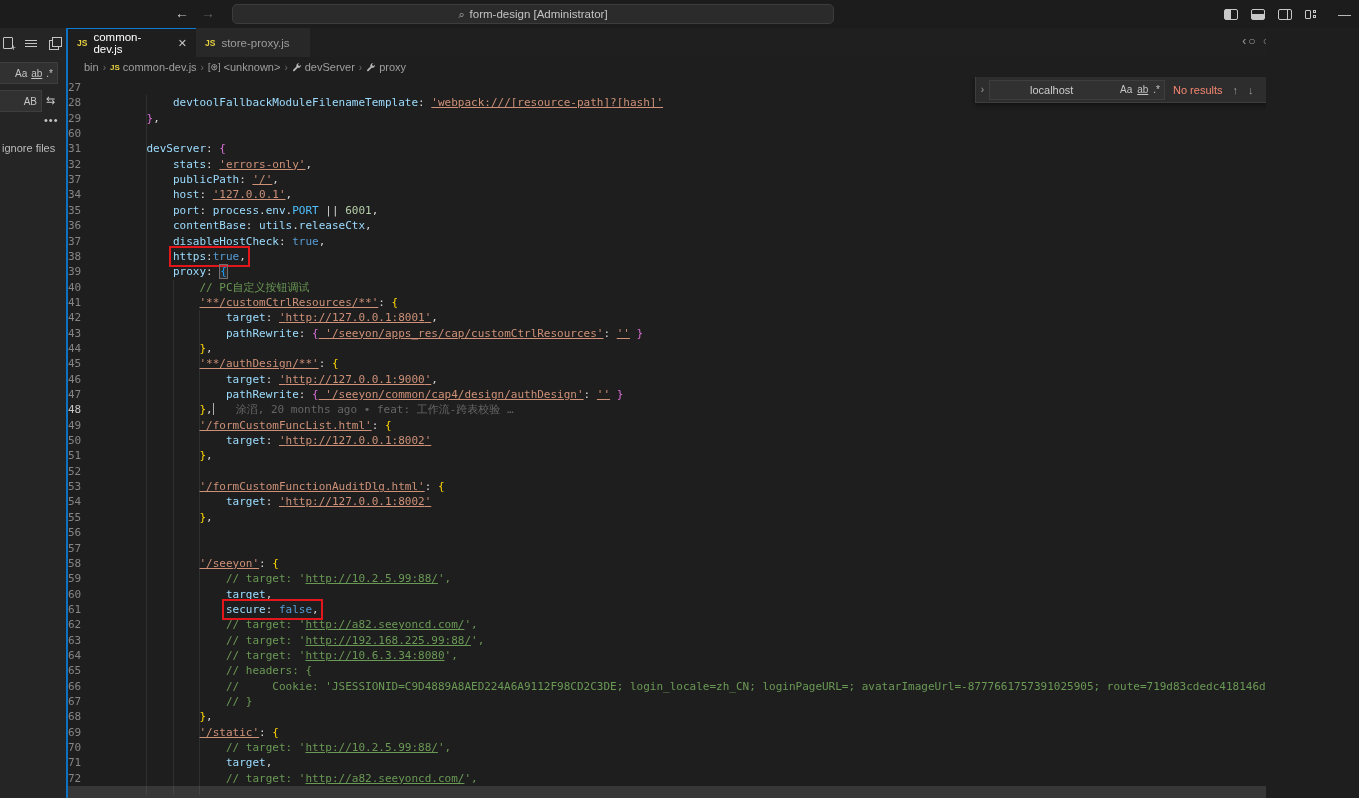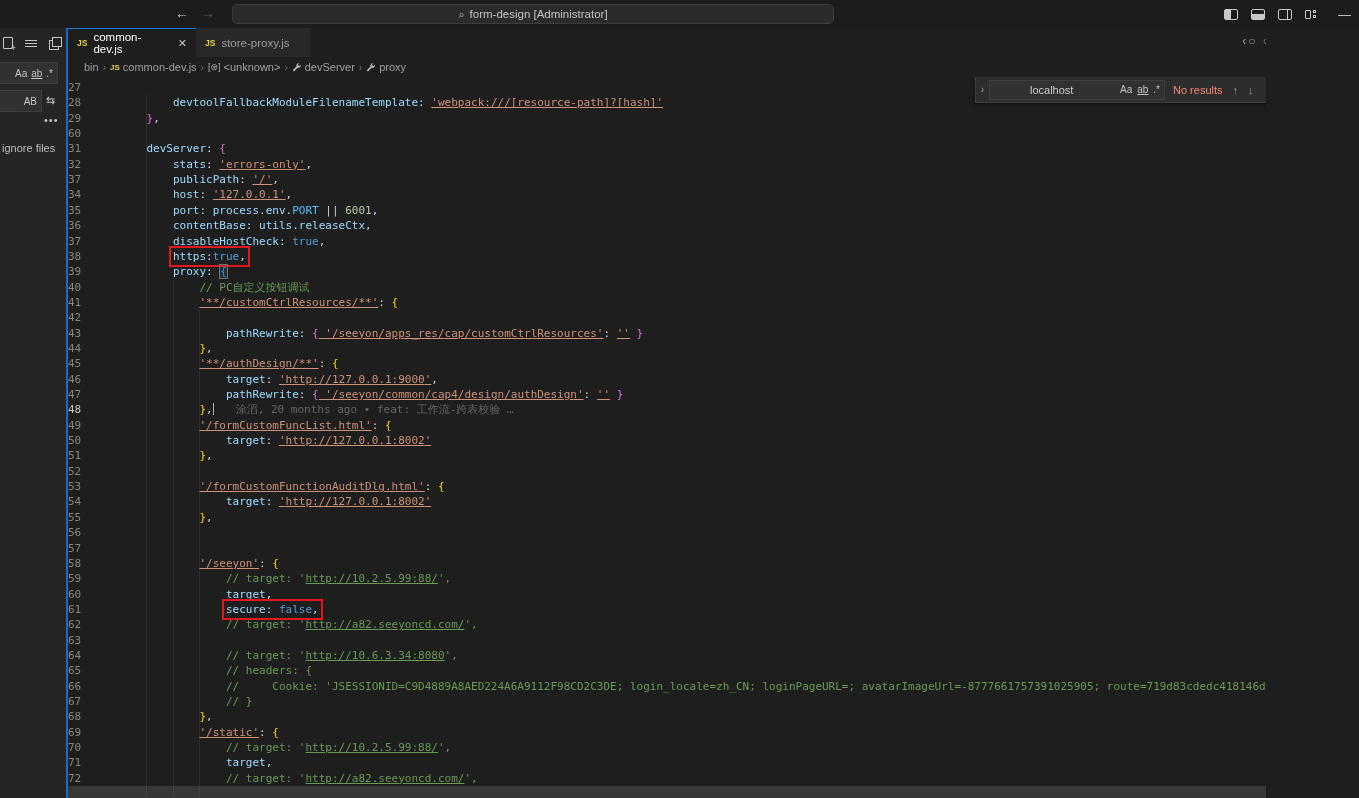--- a/index.html
+++ b/index.html
@@ -216,42 +216,42 @@
         <div class="line" style="top: 79.75px;"><span class="num">32</span><span class="txt"><span class="ws">        </span><span class="prop">stats</span><span class="pun">: </span><span class="str">'errors-only'</span><span class="pun">,</span></span></div>
         <div class="line" style="top: 95.1px;"><span class="num">37</span><span class="txt"><span class="ws">        </span><span class="prop">publicPath</span><span class="pun">: </span><span class="str">'/'</span><span class="pun">,</span></span></div>
         <div class="line" style="top: 110.45px;"><span class="num">34</span><span class="txt"><span class="ws">        </span><span class="prop">host</span><span class="pun">: </span><span class="str">'127.0.0.1'</span><span class="pun">,</span></span></div>
         <div class="line" style="top: 125.8px;"><span class="num">35</span><span class="txt"><span class="ws">        </span><span class="prop">port</span><span class="pun">: </span><span class="var">process</span><span class="pun">.</span><span class="var">env</span><span class="pun">.</span><span class="cnst">PORT</span><span class="op"> || </span><span class="num-lit">6001</span><span class="pun">,</span></span></div>
         <div class="line" style="top: 141.15px;"><span class="num">36</span><span class="txt"><span class="ws">        </span><span class="prop">contentBase</span><span class="pun">: </span><span class="var">utils</span><span class="pun">.</span><span class="var">releaseCtx</span><span class="pun">,</span></span></div>
         <div class="line" style="top: 156.5px;"><span class="num">37</span><span class="txt"><span class="ws">        </span><span class="prop">disableHostCheck</span><span class="pun">: </span><span class="kw">true</span><span class="pun">,</span></span></div>
         <div class="line" style="top: 171.85px;"><span class="num">38</span><span class="txt"><span class="ws">        </span><span class="redbox"><span class="prop">https</span><span class="pun">:</span><span class="kw">true</span><span class="pun">,</span></span></span></div>
         <div class="line" style="top: 187.2px;"><span class="num">39</span><span class="txt"><span class="ws">        </span><span class="prop">proxy</span><span class="pun">: </span><span class="cur"></span><span class="br3 bm">{</span></span></div>
         <div class="line" style="top: 202.55px;"><span class="num">40</span><span class="txt"><span class="ws">            </span><span class="cmt">// PC自定义按钮调试</span></span></div>
         <div class="line" style="top: 217.9px;"><span class="num">41</span><span class="txt"><span class="ws">            </span><span class="str">'**/customCtrlResources/**'</span><span class="pun">: </span><span class="br4">{</span></span></div>
-        <div class="line" style="top: 233.25px;"><span class="num">42</span></div>
+        <div class="line" style="top: 233.25px;"><span class="num">42</span><span class="txt"><span class="ws">                </span><span class="prop">target</span><span class="pun">: </span><span class="str">'</span><span class="strU">http://127.0.0.1:8001</span><span class="str">'</span><span class="pun">,</span></span></div>
         <div class="line" style="top: 248.6px;"><span class="num">43</span><span class="txt"><span class="ws">                </span><span class="prop">pathRewrite</span><span class="pun">: </span><span class="br2">{</span><span class="str"> '/seeyon/apps_res/cap/customCtrlResources'</span><span class="pun">: </span><span class="str">''</span><span class="br2"> }</span></span></div>
         <div class="line" style="top: 263.95px;"><span class="num">44</span><span class="txt"><span class="ws">            </span><span class="br4">}</span><span class="pun">,</span></span></div>
         <div class="line" style="top: 279.3px;"><span class="num">45</span><span class="txt"><span class="ws">            </span><span class="str">'**/authDesign/**'</span><span class="pun">: </span><span class="br4">{</span></span></div>
         <div class="line" style="top: 294.65px;"><span class="num">46</span><span class="txt"><span class="ws">                </span><span class="prop">target</span><span class="pun">: </span><span class="str">'</span><span class="strU">http://127.0.0.1:9000</span><span class="str">'</span><span class="pun">,</span></span></div>
         <div class="line" style="top: 310px;"><span class="num">47</span><span class="txt"><span class="ws">                </span><span class="prop">pathRewrite</span><span class="pun">: </span><span class="br2">{</span><span class="str"> '/seeyon/common/cap4/design/authDesign'</span><span class="pun">: </span><span class="str">''</span><span class="br2"> }</span></span></div>
         <div class="line" style="top: 325.35px;"><span class="num active">48</span><span class="txt"><span class="ws">            </span><span class="br4">}</span><span class="pun">,</span><span class="cur"></span><span class="blame">涂滔, 20 months ago • feat: 工作流-跨表校验 …</span></span></div>
         <div class="line" style="top: 340.7px;"><span class="num">49</span><span class="txt"><span class="ws">            </span><span class="str">'/formCustomFuncList.html'</span><span class="pun">: </span><span class="br4">{</span></span></div>
         <div class="line" style="top: 356.05px;"><span class="num">50</span><span class="txt"><span class="ws">                </span><span class="prop">target</span><span class="pun">: </span><span class="str">'</span><span class="strU">http://127.0.0.1:8002</span><span class="str">'</span></span></div>
         <div class="line" style="top: 371.4px;"><span class="num">51</span><span class="txt"><span class="ws">            </span><span class="br4">}</span><span class="pun">,</span></span></div>
         <div class="line" style="top: 386.75px;"><span class="num">52</span><span class="txt"></span></div>
         <div class="line" style="top: 402.1px;"><span class="num">53</span><span class="txt"><span class="ws">            </span><span class="str">'/formCustomFunctionAuditDlg.html'</span><span class="pun">: </span><span class="br4">{</span></span></div>
         <div class="line" style="top: 417.45px;"><span class="num">54</span><span class="txt"><span class="ws">                </span><span class="prop">target</span><span class="pun">: </span><span class="str">'</span><span class="strU">http://127.0.0.1:8002</span><span class="str">'</span></span></div>
         <div class="line" style="top: 432.8px;"><span class="num">55</span><span class="txt"><span class="ws">            </span><span class="br4">}</span><span class="pun">,</span></span></div>
         <div class="line" style="top: 448.15px;"><span class="num">56</span><span class="txt"></span></div>
         <div class="line" style="top: 463.5px;"><span class="num">57</span></div>
         <div class="line" style="top: 478.85px;"><span class="num">58</span><span class="txt"><span class="ws">            </span><span class="str">'/seeyon'</span><span class="pun">: </span><span class="br4">{</span></span></div>
         <div class="line" style="top: 494.2px;"><span class="num">59</span><span class="txt"><span class="ws">                </span><span class="cmt">// target: '</span><span class="cmtU">http://10.2.5.99:88/</span><span class="cmt">',</span></span></div>
         <div class="line" style="top: 509.55px;"><span class="num">60</span><span class="txt"><span class="ws">                </span><span class="prop">target</span><span class="pun">,</span></span></div>
         <div class="line" style="top: 524.9px;"><span class="num">61</span><span class="txt"><span class="ws">                </span><span class="redbox"><span class="prop">secure</span><span class="pun">: </span><span class="kw">false</span><span class="pun">,</span></span></span></div>
         <div class="line" style="top: 540.25px;"><span class="num">62</span><span class="txt"><span class="ws">                </span><span class="cmt">// target: '</span><span class="cmtU">http://a82.seeyoncd.com/</span><span class="cmt">',</span></span></div>
-        <div class="line" style="top: 555.6px;"><span class="num">63</span></div>
+        <div class="line" style="top: 555.6px;"><span class="num">63</span><span class="txt"><span class="ws">                </span><span class="cmt">// target: '</span><span class="cmtU">http://192.168.225.99:88/</span><span class="cmt">',</span></span></div>
         <div class="line" style="top: 570.95px;"><span class="num">64</span><span class="txt"><span class="ws">                </span><span class="cmt">// target: '</span><span class="cmtU">http://10.6.3.34:8080</span><span class="cmt">',</span></span></div>
         <div class="line" style="top: 586.3px;"><span class="num">65</span><span class="txt"><span class="ws">                </span><span class="cmt">// headers: {</span></span></div>
         <div class="line" style="top: 601.65px;"><span class="num">66</span><span class="txt"><span class="ws">                </span><span class="cmt">//     Cookie: 'JSESSIONID=C9D4889A8AED224A6A9112F98CD2C3DE; login_locale=zh_CN; loginPageURL=; avatarImageUrl=-8777661757391025905; route=719d83cdedc418146df05d5775831dc5'</span></span></div>
         <div class="line" style="top: 617px;"><span class="num">67</span><span class="txt"><span class="ws">                </span><span class="cmt">// }</span></span></div>
         <div class="line" style="top: 632.35px;"><span class="num">68</span><span class="txt"><span class="ws">            </span><span class="br4">}</span><span class="pun">,</span></span></div>
         <div class="line" style="top: 647.7px;"><span class="num">69</span><span class="txt"><span class="ws">            </span><span class="str">'/static'</span><span class="pun">: </span><span class="br4">{</span></span></div>
         <div class="line" style="top: 663.05px;"><span class="num">70</span><span class="txt"><span class="ws">                </span><span class="cmt">// target: '</span><span class="cmtU">http://10.2.5.99:88/</span><span class="cmt">',</span></span></div>
         <div class="line" style="top: 678.4px;"><span class="num">71</span><span class="txt"><span class="ws">                </span><span class="prop">target</span><span class="pun">,</span></span></div>
         <div class="line" style="top: 693.75px;"><span class="num">72</span><span class="txt"><span class="ws">                </span><span class="cmt">// target: '</span><span class="cmtU">http://a82.seeyoncd.com/</span><span class="cmt">',</span></span></div>
       </div>

